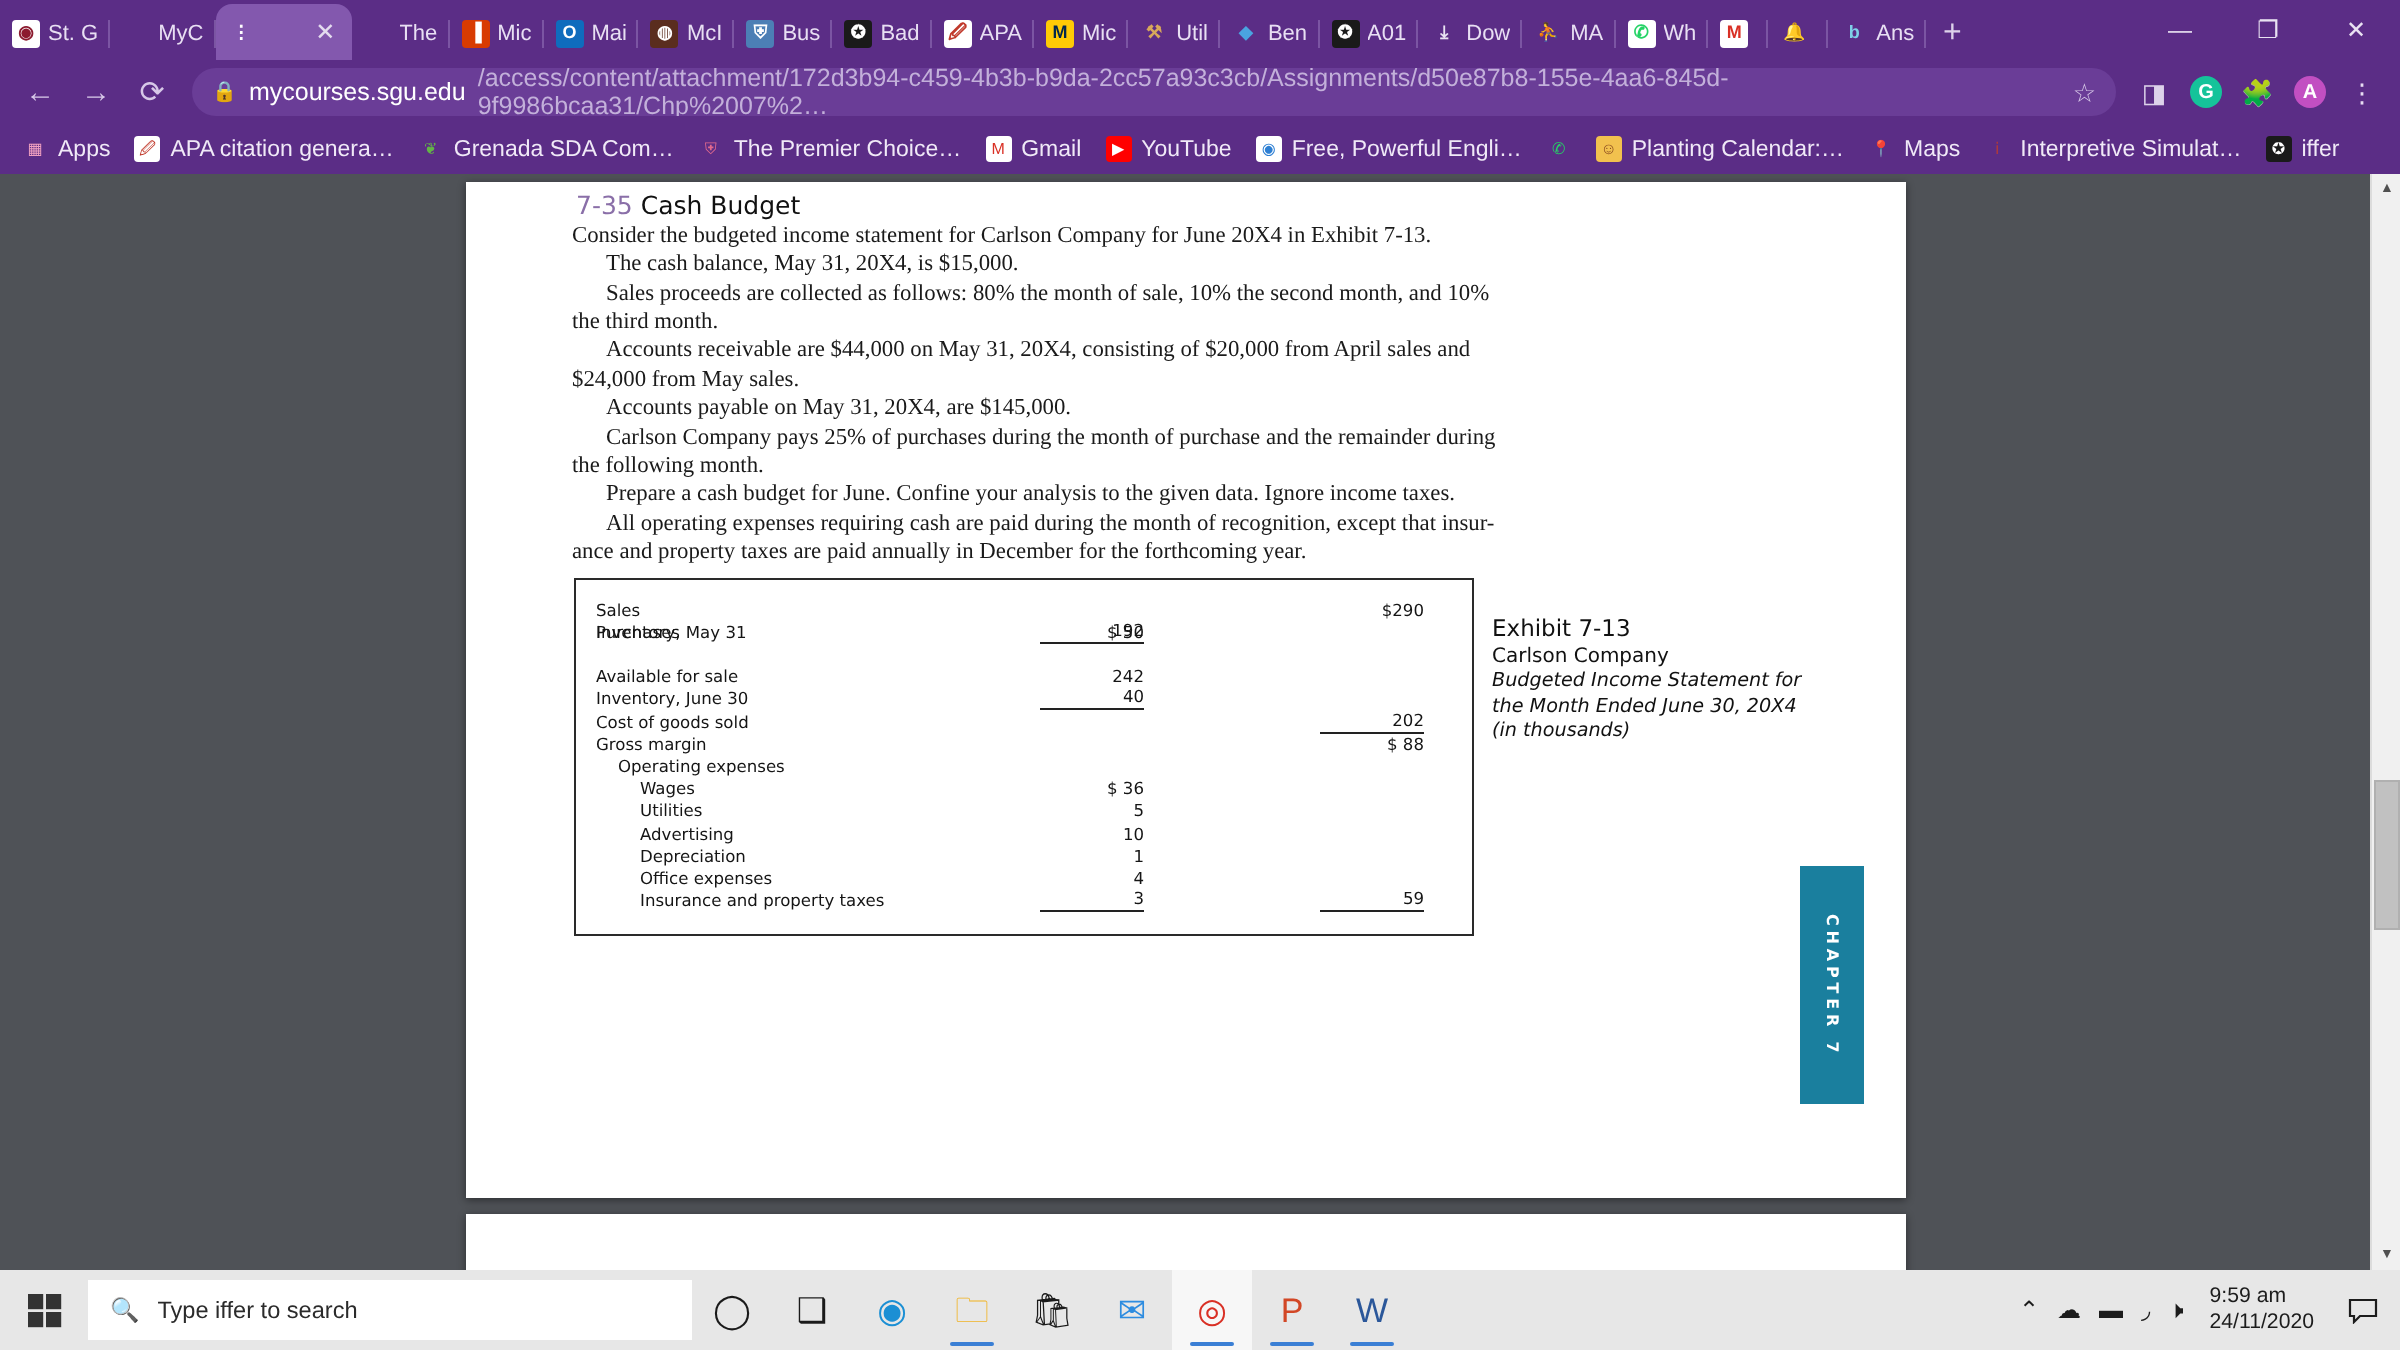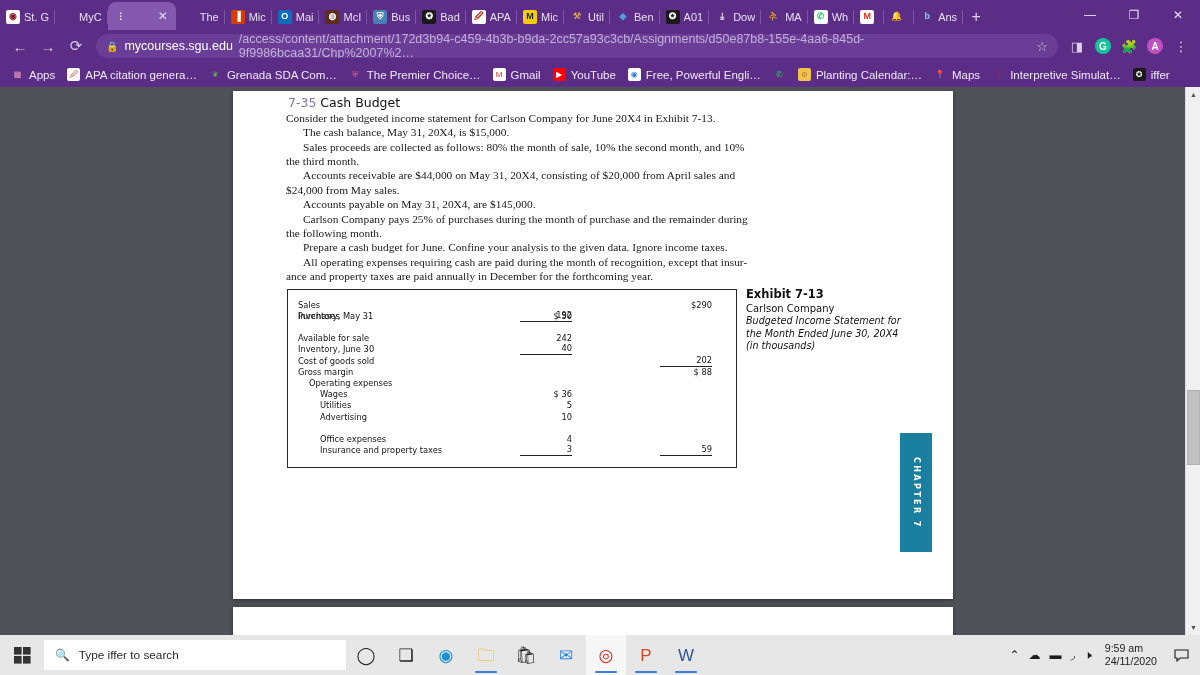--- a/index.html
+++ b/index.html
@@ -152,21 +152,21 @@
   .sc1 { left: 232px; width: 52px; }
   .sc2 { left: 372px; width: 52px; }
   .ul  { border-bottom: 1px solid #222; padding-bottom: 1px; }
   .dul { border-bottom: 3px double #222; padding-bottom: 1px; }
 
   
   .exhibit {
     position: absolute; left: 513px; top: 196px; width: 180px;
     font-family: "DejaVu Sans", sans-serif; color: #111;
   }
-  .ex-title { font-size: 11.5px; font-weight: bold; margin-bottom: 2px; }
+  .ex-title { font-size: 11.5px; font-weight: normal; margin-bottom: 2px; margin-top: 20px; }
   .ex-sub  { font-size: 10px; margin-bottom: 1px; }
   .ex-ital { font-size: 9.6px; font-style: italic; line-height: 1.32; }
 
   
   .chapter-tab {
     position: absolute; left: 667px; top: 342px;
     width: 32px; height: 119px;
     background: #1a7f9e;
     display: flex; align-items: center; justify-content: center;
   }
@@ -467,20 +467,25 @@
                 <span class="sc2"></span>
               </div>
               <div class="srow" style="top: 108.8px;">
                 <span class="slabel" style="left: 32px;">Utilities</span>
                 <span class="sc1">5</span>
                 <span class="sc2"></span>
               </div>
               <div class="srow" style="top: 120px;">
                 <span class="slabel" style="left: 32px;">Advertising</span>
                 <span class="sc1">10</span>
+                <span class="sc2"></span>
+              </div>
+              <div class="srow" style="top: 131.2px;">
+                <span class="slabel" style="left: 32px;">Depreciation</span>
+                <span class="sc1">1</span>
                 <span class="sc2"></span>
               </div>
               <div class="srow" style="top: 142.4px;">
                 <span class="slabel" style="left: 32px;">Office expenses</span>
                 <span class="sc1">4</span>
                 <span class="sc2"></span>
               </div>
               <div class="srow" style="top: 153.6px;">
                 <span class="slabel" style="left: 32px;">Insurance and property taxes</span>
                 <span class="sc1 ul">3</span>

